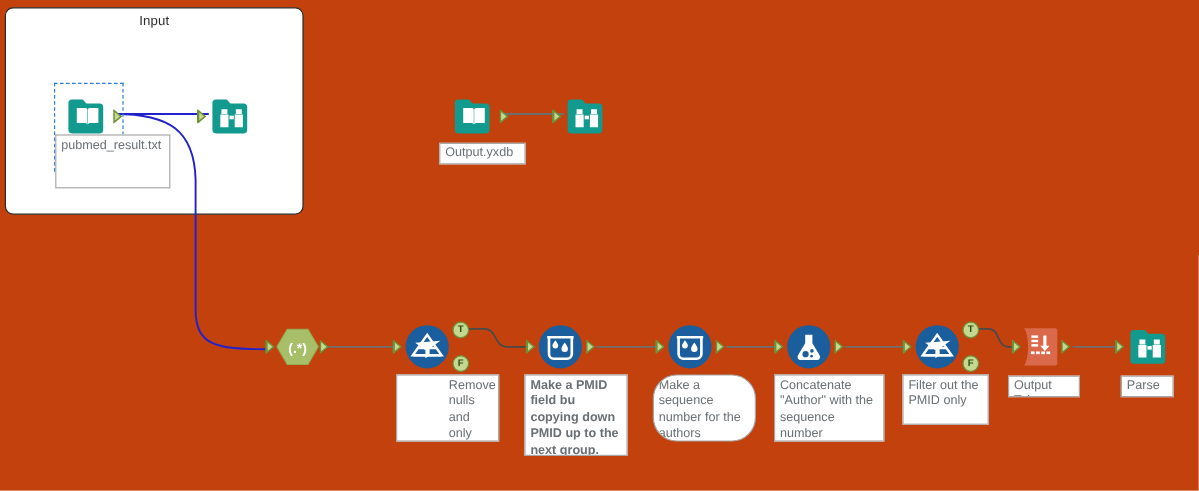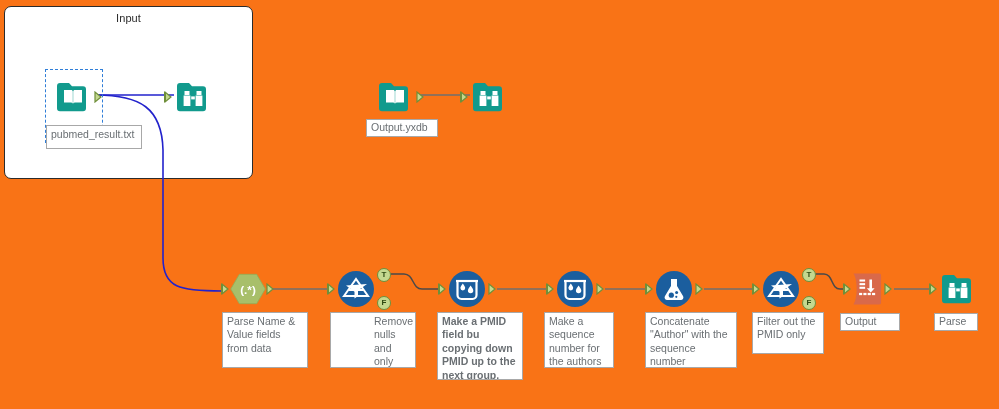--- a/index.html
+++ b/index.html
@@ -6,21 +6,21 @@
   * { box-sizing: border-box; }
   html, body {
     margin: 0; padding: 0;
     background: #ffffff;
     font-family: "Liberation Sans", sans-serif;
   }
   #canvas {
     position: relative;
     width: 999px;
     height: 409px;
-    background: #f97316;
+    background: #c2410c;
     overflow: hidden;
   }
 
   
   .tool-container {
     position: absolute;
     border: 1.6px solid #2b2b2b;
     border-radius: 7px;
     background: #ffffff;
   }
@@ -310,24 +310,23 @@
       <path d="M9.6 17.5 h6.8 v10.5 h-6.8 z" fill="#ffffff"></path>
       <path d="M21.6 17.5 h6.8 v10.5 h-6.8 z" fill="#ffffff"></path>
       <rect x="17.2" y="18.4" width="3.6" height="3" fill="#ffffff"></rect>
     </svg>
     <svg class="anchor in" viewBox="0 0 9 12">
       <path d="M1 1 L1 11 L7 6 Z" fill="#c4d88f" stroke="#6f8f3a" stroke-width="1.2"></path>
       <path d="M1 1 L1 11" stroke="#6f8f3a" stroke-width="2"></path>
     </svg>
   </div>
 
-  <div class="annot" id="a-input-data" style="left: 46px; top: 125px; width: 96px; height: 24px;">pubmed_result.txt</div>
+  <div class="annot" id="a-input-data" style="left: 46px; top: 112px; width: 96px; height: 45px;">pubmed_result.txt</div>
   <div class="annot tight" id="a-output-data" style="left: 366px; top: 119px; width: 72px; height: 18px;">Output.yxdb</div>
-  <div class="annot" id="a-regex" style="left: 222px; top: 312px; width: 86px; height: 56px;">Parse Name &amp; Value fields from data</div>
   <div class="annot" id="a-filter-1" style="left: 330px; top: 312px; width: 86px; height: 56px; padding-left: 43px;">Remove nulls and only keep FAU and PMID</div>
   <div class="annot" id="a-multirow-1" style="left: 437px; top: 312px; width: 86px; height: 68px; font-weight: bold;">Make a PMID field bu copying down PMID up to the next group.</div>
-  <div class="annot" id="a-multirow-2" style="left: 544px; top: 312px; width: 70px; height: 56px;">Make a sequence number for the authors</div>
+  <div class="annot" id="a-multirow-2" style="left: 544px; top: 312px; width: 86px; height: 56px; border-radius: 20px;">Make a sequence number for the authors</div>
   <div class="annot" id="a-formula-1" style="left: 645px; top: 312px; width: 92px; height: 56px;">Concatenate "Author" with the sequence number</div>
   <div class="annot" id="a-filter-2" style="left: 752px; top: 312px; width: 72px; height: 42px;">Filter out the PMID only</div>
   <div class="annot tight" id="a-crosstab" style="left: 840px; top: 313px; width: 60px; height: 18px;">Output Tab</div>
   <div class="annot tight" id="a-result" style="left: 934px; top: 313px; width: 44px; height: 18px;">Parse</div>
 
 </div>
 
 </body></html>

